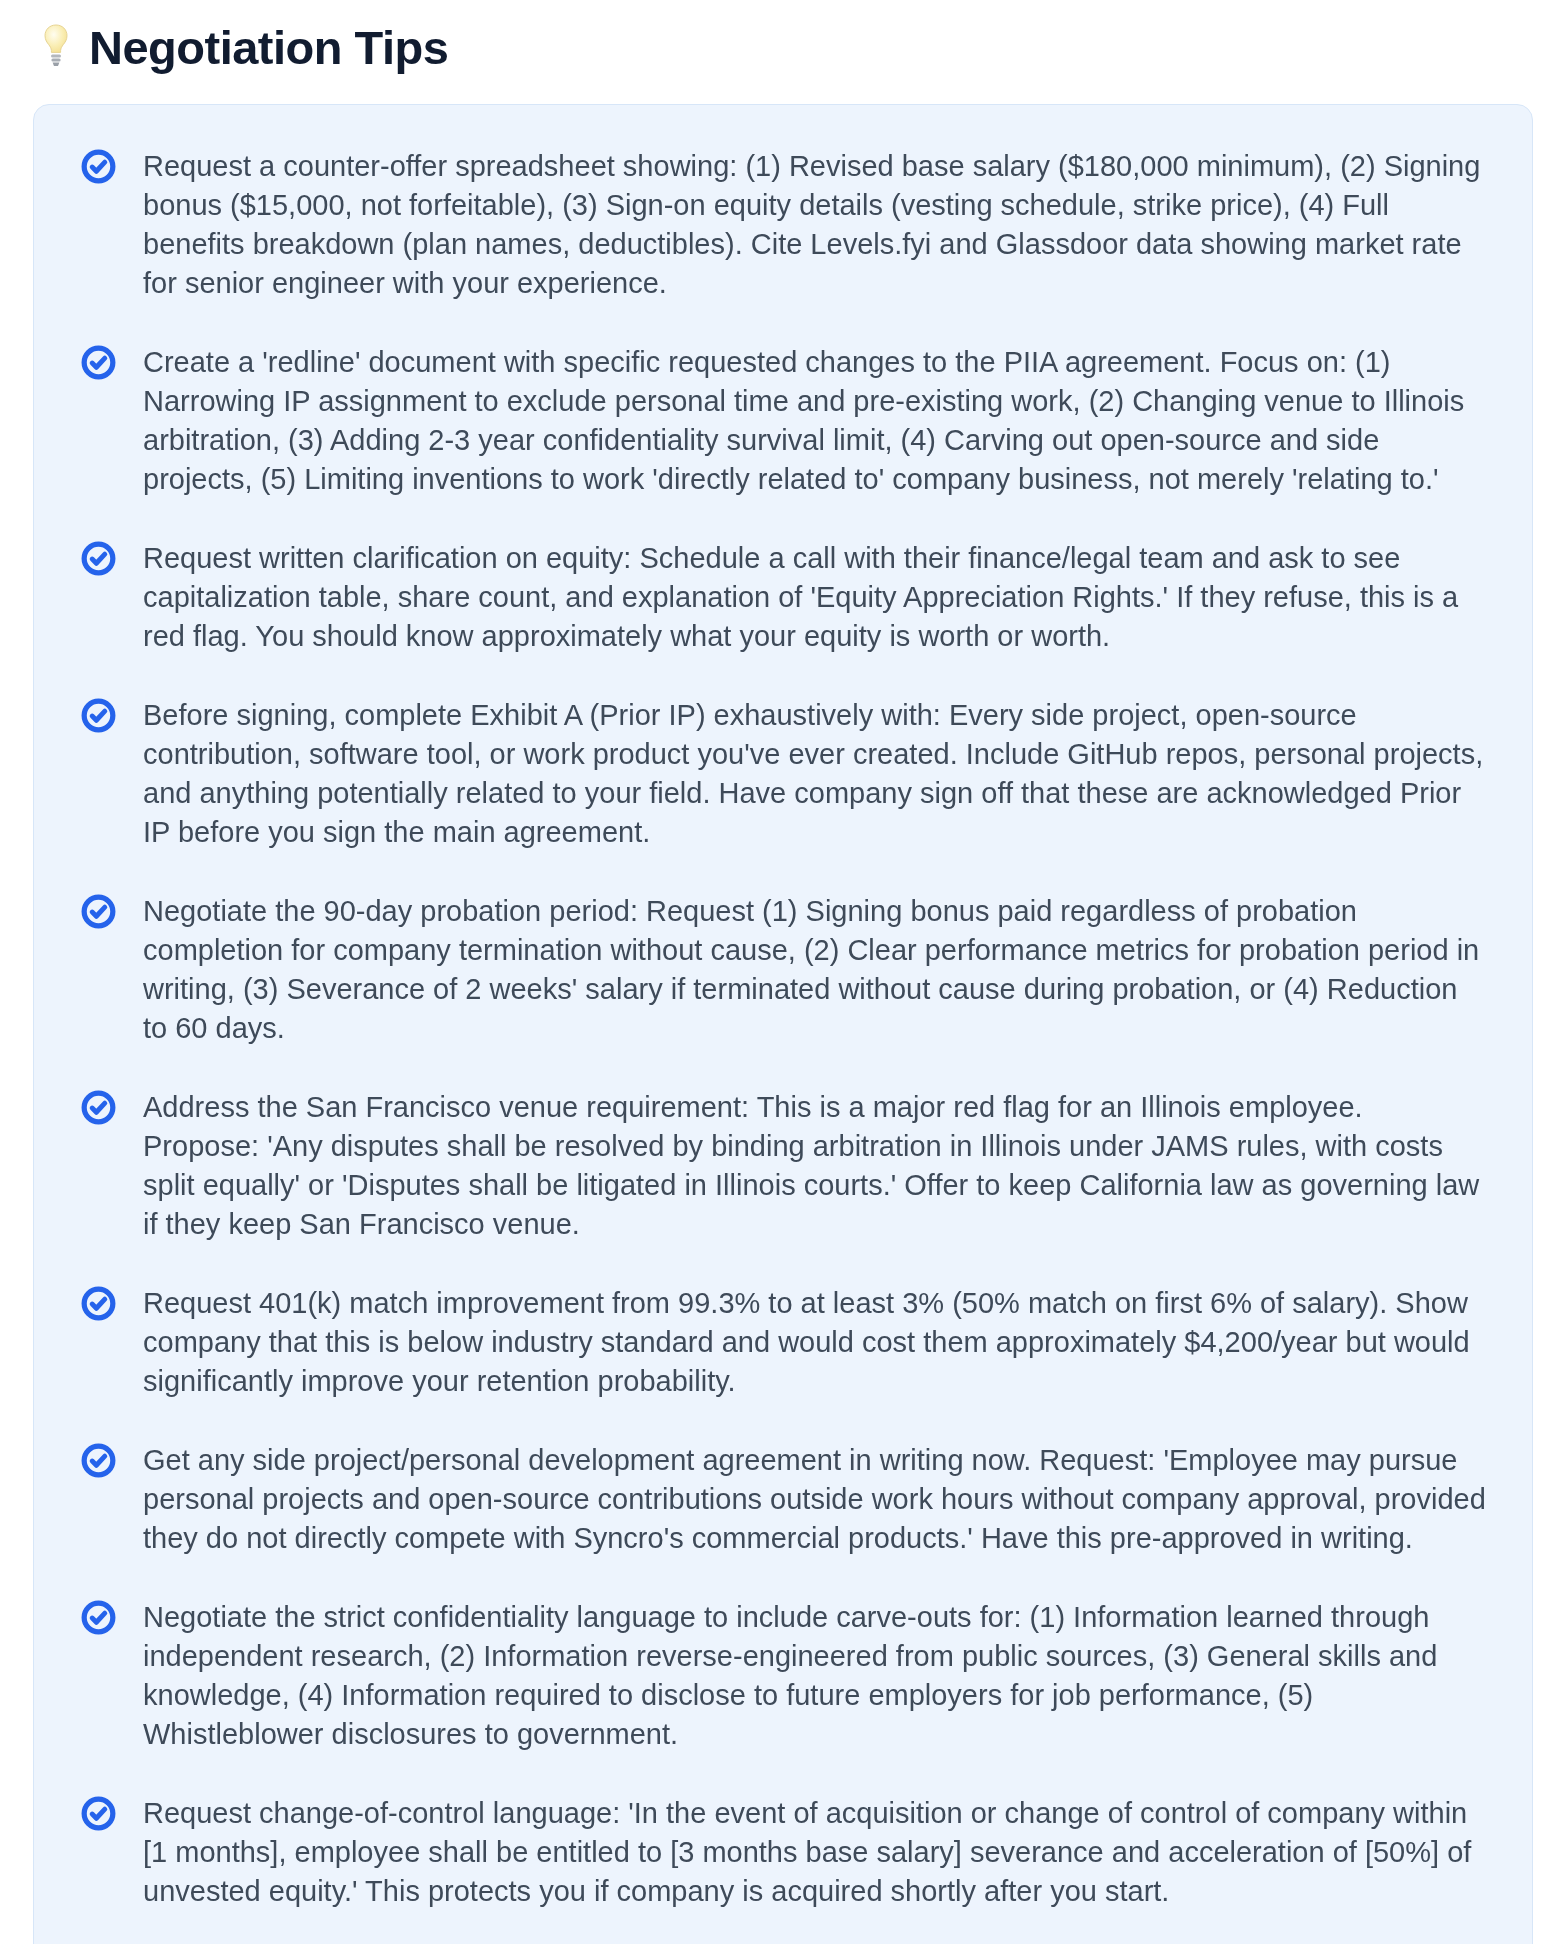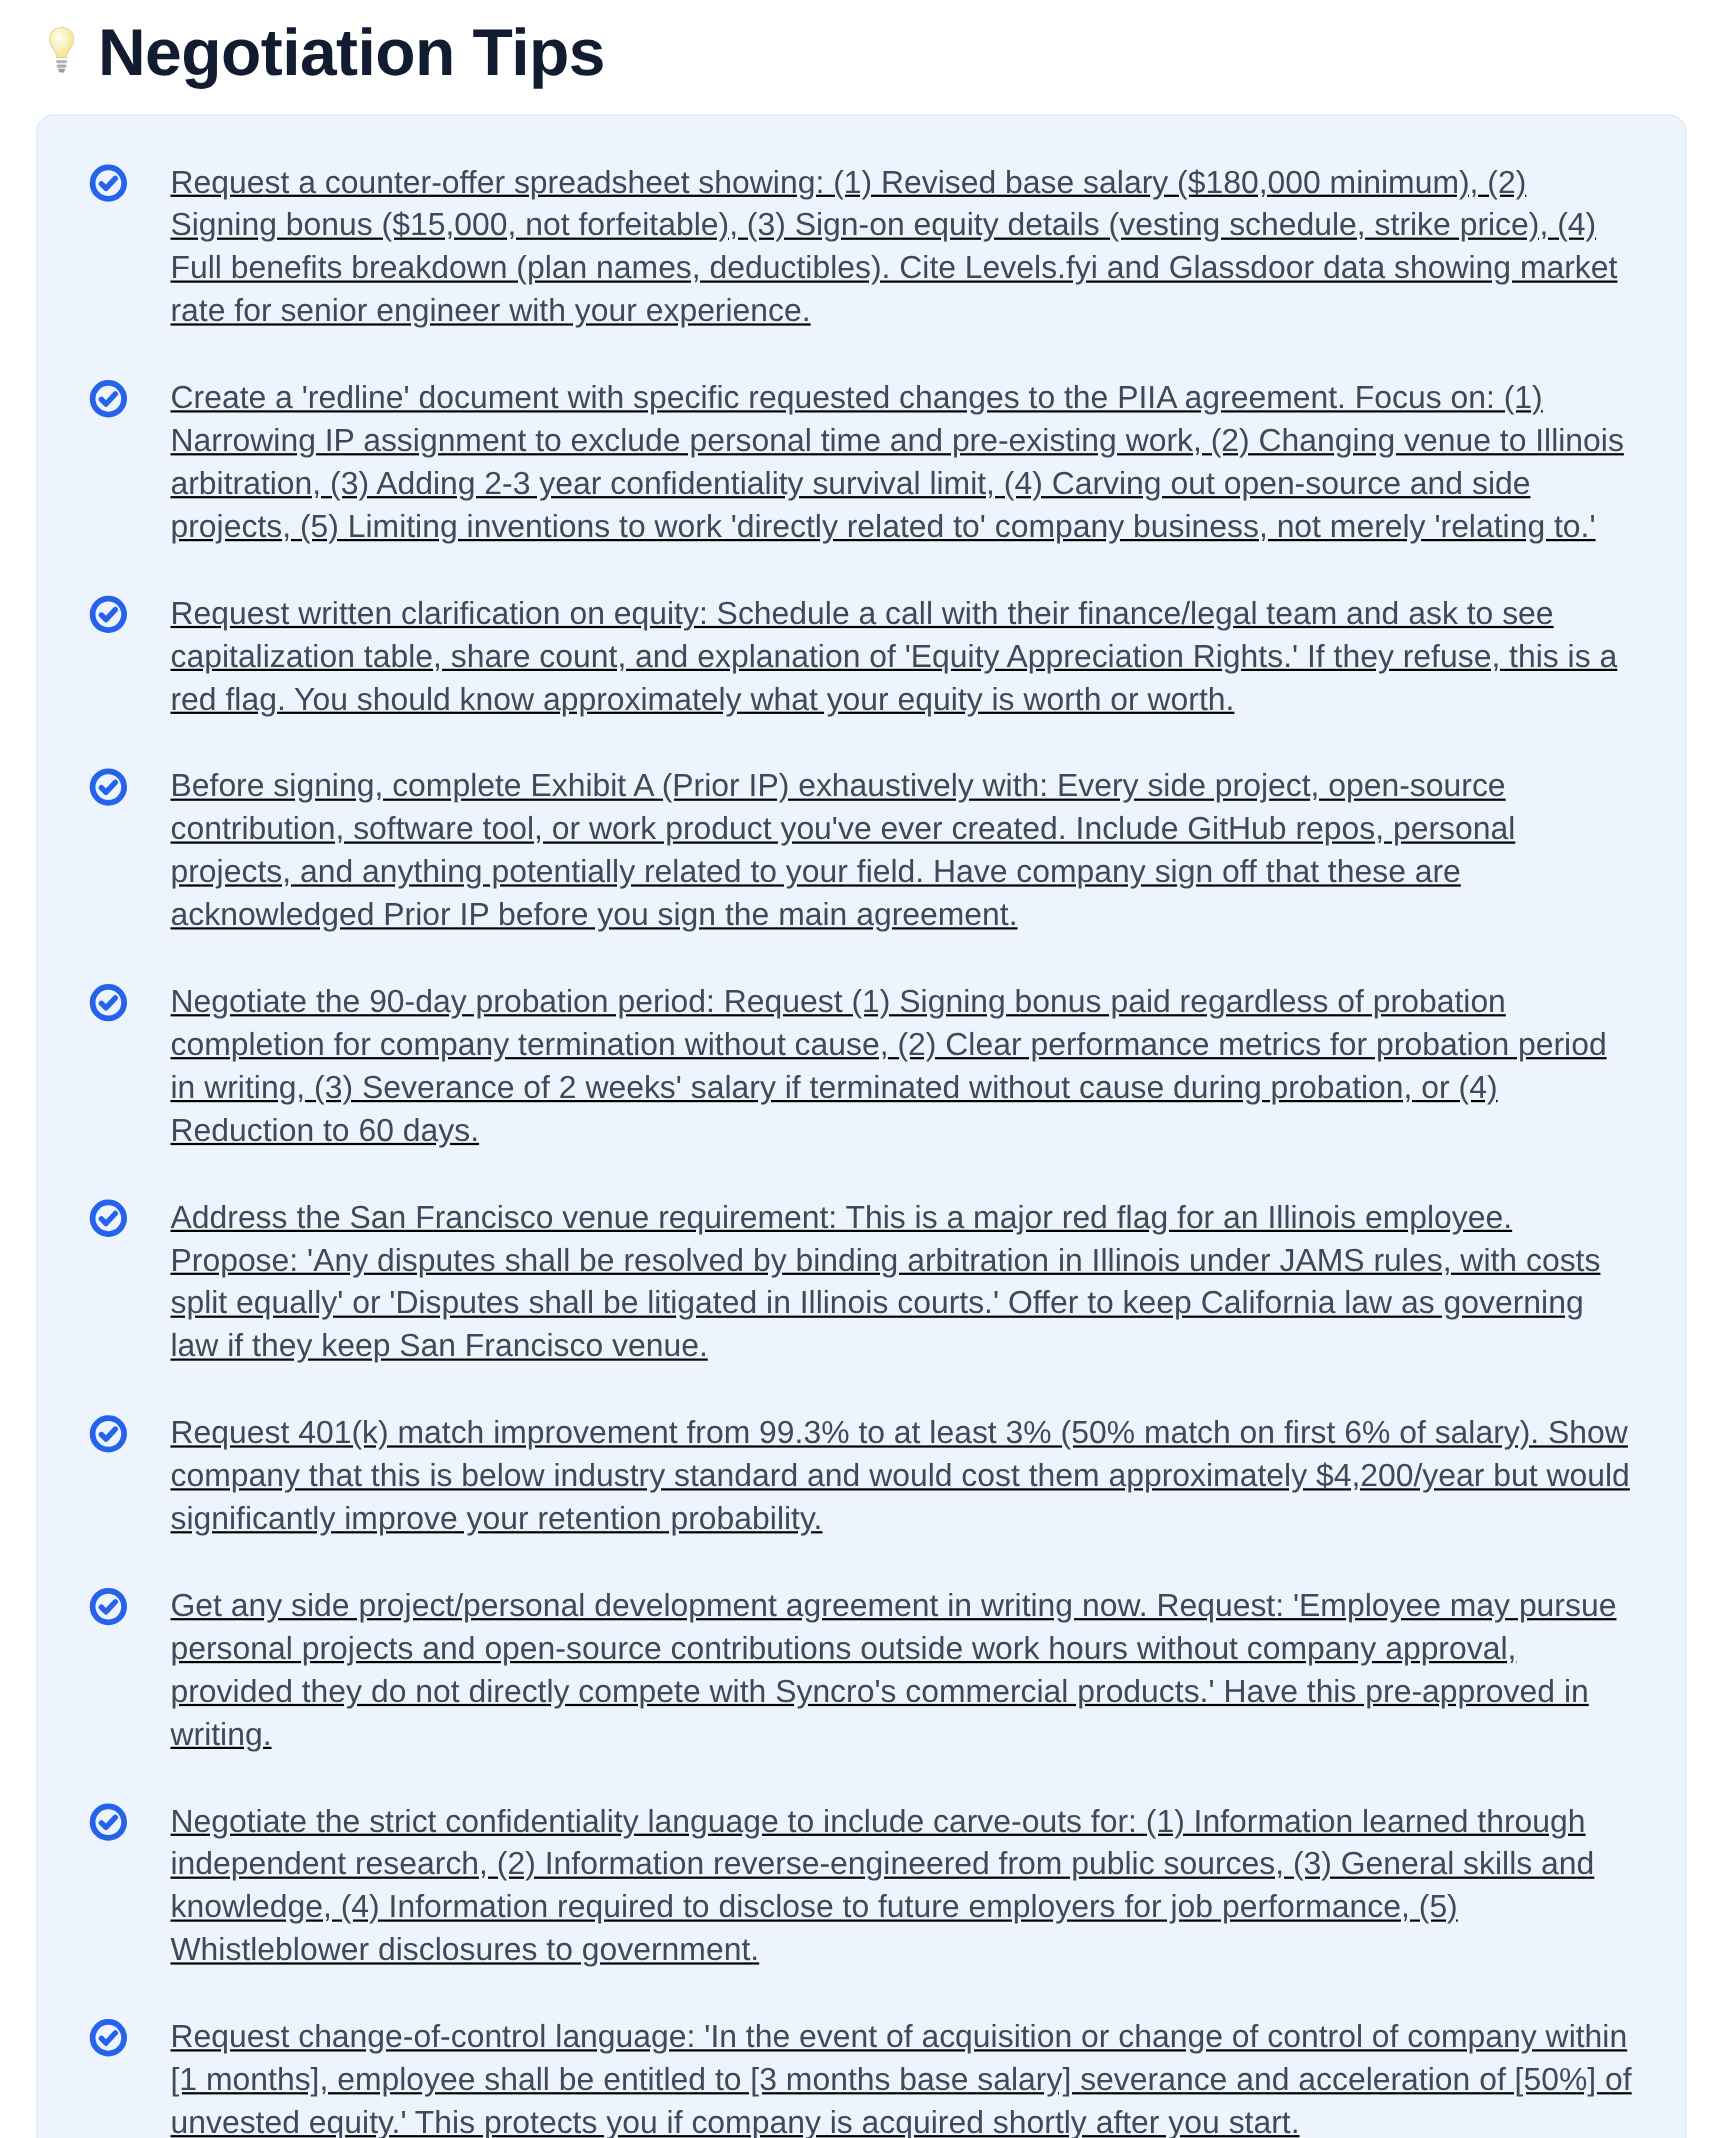--- a/index.html
+++ b/index.html
@@ -22,43 +22,42 @@
     gap: 20px;
     margin: 20px 33px 0 43px;
     height: 56px;
   }
   .bulb {
     width: 26px;
     height: 48px;
     flex: 0 0 auto;
   }
   .page-title {
-    font-size: 60px;
+    font-size: 47px;
     font-weight: 700;
     color: var(--title-color, #111c30);
     letter-spacing: -0.5px;
     line-height: 56px;
     white-space: nowrap;
   }
   .panel {
     margin: 28px 33px 0 33px;
     box-sizing: border-box;
     width: 1500px;
     min-height: 1880px;
     background: var(--panel-bg, #edf4fd);
     border: 1px solid var(--panel-border, #d7e6f8);
     border-radius: 16px;
     padding: 42px 46px 60px 46px;
   }
   .tip {
     display: flex;
     align-items: flex-start;
-    gap: 38px;
+    gap: 26px;
     margin-bottom: 40px;
-    text-decoration: underline;
   }
   .tip:last-child { margin-bottom: 0; }
   .check {
     flex: 0 0 auto;
     width: 37px;
     height: 37px;
     margin-top: 1px;
     display: block;
   }
   .check svg { display: block; width: 37px; height: 37px; }

